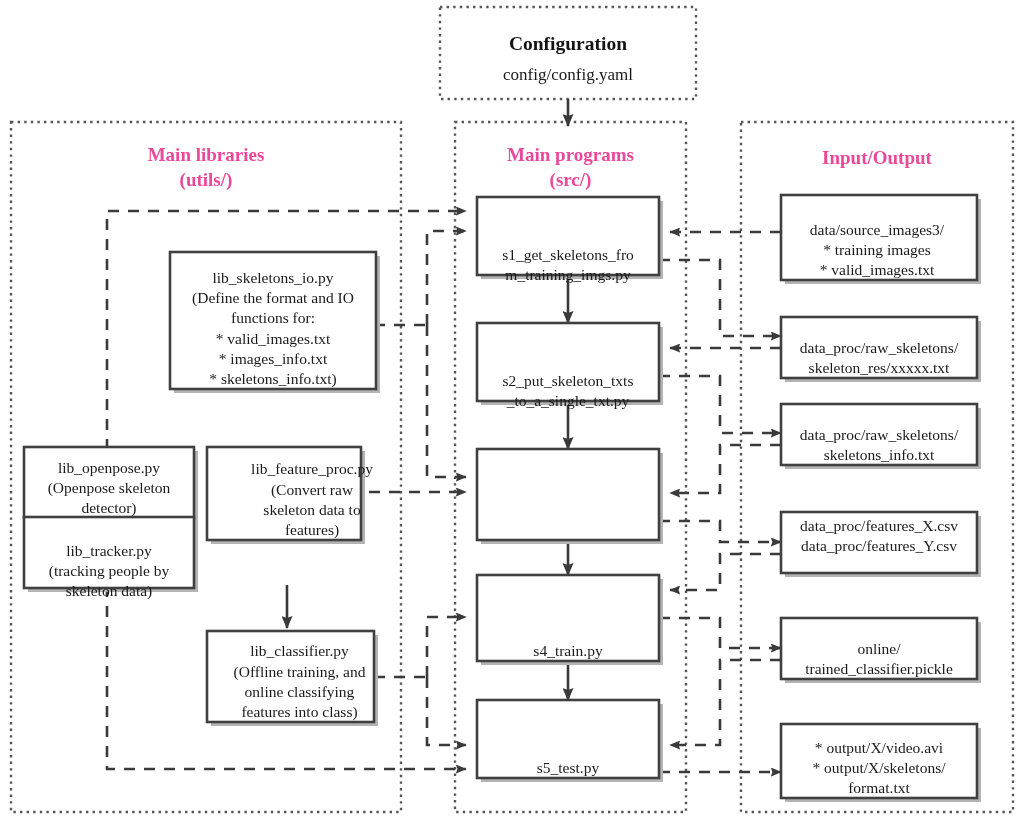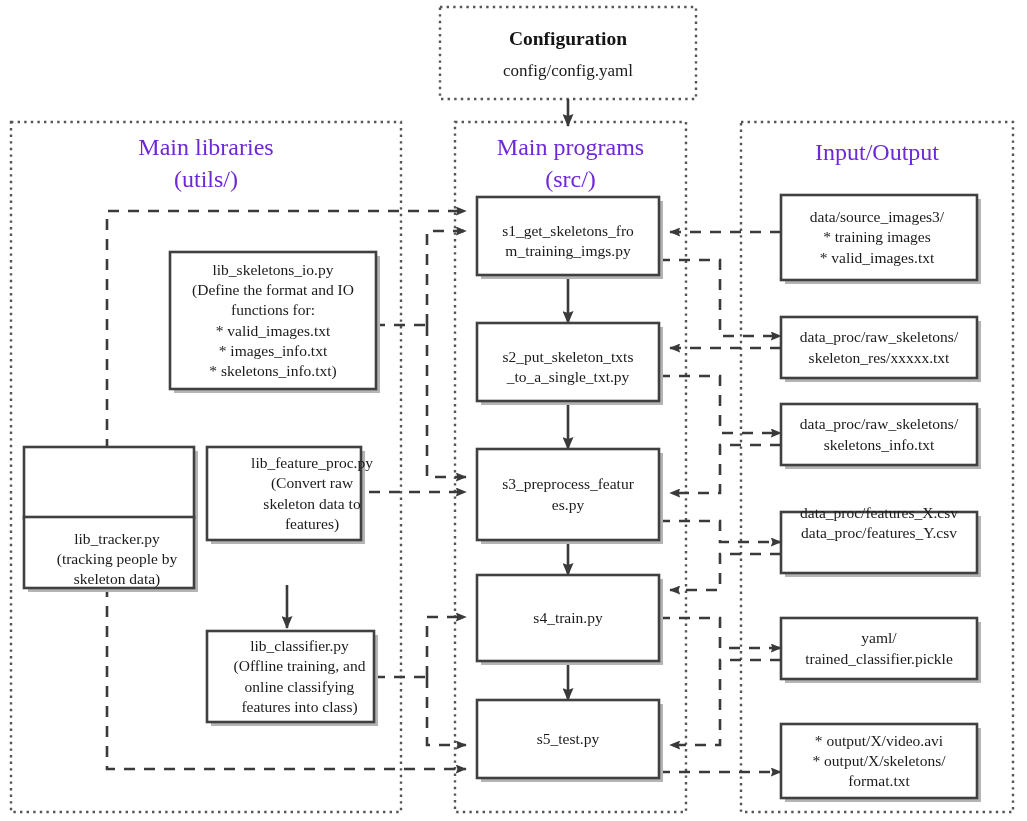--- a/index.html
+++ b/index.html
@@ -1,25 +1,25 @@
 <!DOCTYPE html>
 <html><head>
 <meta charset="utf-8">
 <style>
   html,body{margin:0;padding:0;background:#ffffff;}
   body{width:1027px;height:821px;overflow:hidden;
        font-family:"Liberation Serif","DejaVu Serif",serif;color:#1a1a1a;}
   #diagram{position:relative;width:1027px;height:821px;}
   svg{position:absolute;left:0;top:0;}
-  .panel-title{font-weight:normal;font-size:24px;text-align:center;line-height:1.32;color:#6d28d9;}
+  .panel-title{font-weight:bold;font-size:19px;text-align:center;line-height:1.32;color:#ec4899;}
   .node-label{font-size:15.5px;text-align:center;line-height:1.30;color:#1a1a1a;}
   .cfg-title{font-weight:bold;font-size:19.5px;text-align:center;line-height:1.3;color:#141414;}
   .cfg-sub{font-size:17px;text-align:center;line-height:1.3;color:#1a1a1a;}
   .abs{position:absolute;}
-  .ctr{display:flex;align-items:center;justify-content:center;}
+  .ctr{display:flex;align-items:flex-end;justify-content:center;}
 </style>
 </head>
 <body>
 
 <div id="diagram">
 
   <svg width="1027" height="821">
     <defs>
       <marker id="ah" markerWidth="11" markerHeight="9" refX="10.2" refY="4.5" orient="auto" markerUnits="userSpaceOnUse">
         <path d="M0,0 L11,4.5 L0,9 L1.6,4.5 Z" fill="#3a3a3a"></path>
@@ -156,26 +156,20 @@
         <div>s1_get_skeletons_fro</div>
         <div>m_training_imgs.py</div>
       </div>
     </div>
   <div class="abs ctr" style="left:477px;top:323px;width:182px;height:88px;">
     <div class="node-label nl">
         <div>s2_put_skeleton_txts</div>
         <div>_to_a_single_txt.py</div>
       </div>
     </div>
-  <div class="abs ctr" style="left:477px;top:449px;width:182px;height:91px;">
-    <div class="node-label nl">
-        <div>s3_preprocess_featur</div>
-        <div>es.py</div>
-      </div>
-    </div>
   <div class="abs ctr" style="left:477px;top:575px;width:182px;height:86px;">
     <div class="node-label nl">
         <div>s4_train.py</div>
       </div>
     </div>
   <div class="abs ctr" style="left:477px;top:700px;width:182px;height:78px;">
     <div class="node-label nl">
         <div>s5_test.py</div>
       </div>
     </div>
@@ -183,21 +177,28 @@
   <div class="abs ctr" style="left:170px;top:252px;width:206px;height:137px;">
     <div class="node-label nl">
         <div>lib_skeletons_io.py</div>
         <div>(Define the format and IO</div>
         <div>functions for:</div>
         <div>* valid_images.txt</div>
         <div>* images_info.txt</div>
         <div>* skeletons_info.txt)</div>
       </div>
     </div>
-  <div class="abs ctr" style="left:24px;top:517px;width:170px;height:84px;padding-left:8px;">
+  <div class="abs ctr" style="left:24px;top:447px;width:170px;height:71px;">
+    <div class="node-label nl">
+        <div>lib_openpose.py</div>
+        <div>(Openpose skeleton</div>
+        <div>detector)</div>
+      </div>
+    </div>
+  <div class="abs ctr" style="left:24px;top:517px;width:170px;height:84px;">
     <div class="node-label nl">
         <div>lib_tracker.py</div>
         <div>(tracking people by</div>
         <div>skeleton data)</div>
       </div>
     </div>
   <div class="abs ctr" style="left:207px;top:447px;width:154px;height:93px;margin-left:28px;">
     <div class="node-label nl">
         <div>lib_feature_proc.py</div>
         <div>(Convert raw</div>
@@ -234,21 +235,21 @@
       </div>
     </div>
   <div class="abs ctr" style="left:781px;top:490px;width:196px;height:66px;border-radius:22px;">
     <div class="node-label nl">
         <div>data_proc/features_X.csv</div>
         <div>data_proc/features_Y.csv</div>
       </div>
     </div>
   <div class="abs ctr" style="left:781px;top:618px;width:196px;height:61px;">
     <div class="node-label nl">
-        <div>yaml/</div>
+        <div>online/</div>
         <div>trained_classifier.pickle</div>
       </div>
     </div>
   <div class="abs ctr" style="left:781px;top:724px;width:196px;height:74px;">
     <div class="node-label nl">
         <div>* output/X/video.avi</div>
         <div>* output/X/skeletons/</div>
         <div>format.txt</div>
       </div>
     </div>

